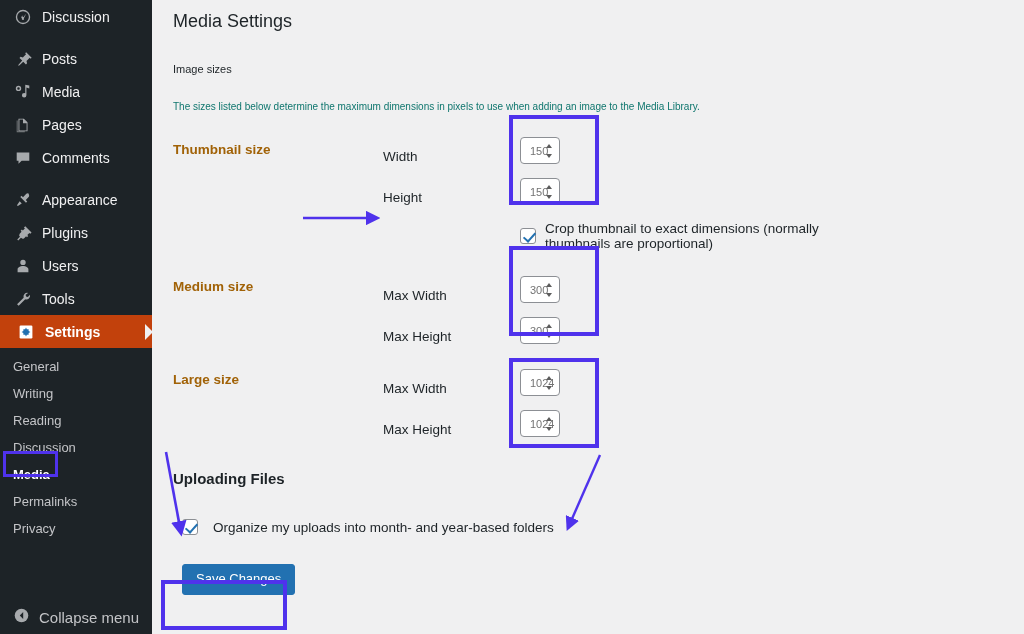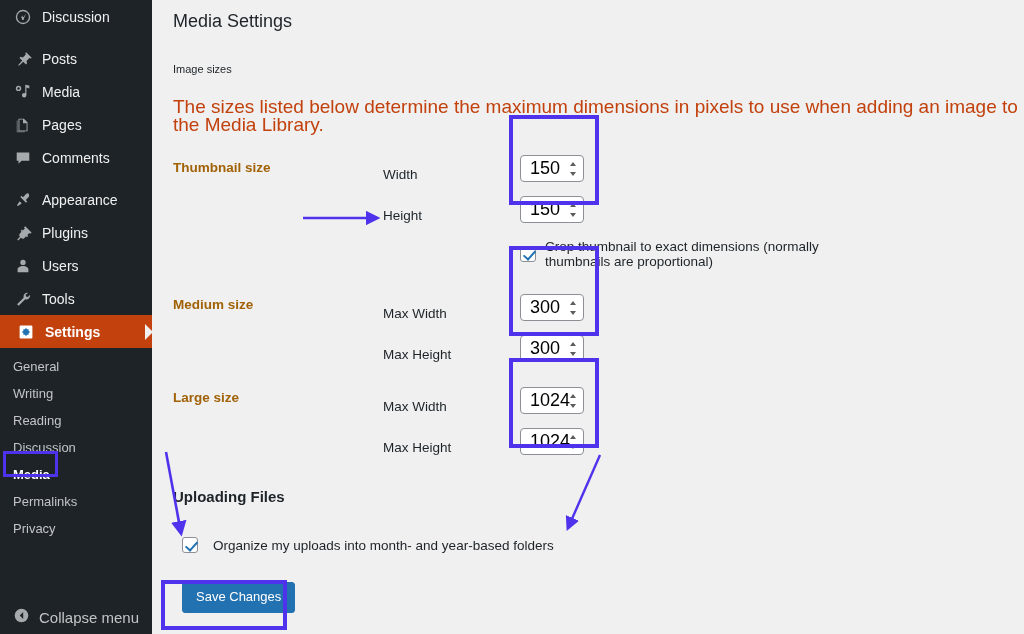--- a/index.html
+++ b/index.html
@@ -113,22 +113,22 @@
   }
   h2.section-title {
     font-size: 11px;
     font-weight: normal;
     color: #1d2327;
     margin: 0;
     padding: 14px 0 0 0;
     line-height: 20px;
   }
   p.section-desc {
-    font-size: 19px;
-    color: #c2410c;
+    font-size: 10px;
+    color: #0f766e;
     margin: 0;
     padding: 19px 0 0 0;
     line-height: 18px;
   }
 
   table.form-table {
     border-collapse: collapse;
     margin-top: 12px;
     width: 700px;
   }
@@ -147,28 +147,28 @@
   }
   .sz-row { display: flex; align-items: flex-end; height: 30px; }
   .sz-label {
     font-size: 13.5px;
     color: #1d2327;
     width: 137px;
     flex: 0 0 137px;
   }
   .numbox {
     position: relative;
-    width: 64px; height: 27px;
+    width: 40px; height: 27px;
     background: #fff;
     border: 1px solid #8c8f94;
     border-radius: 4px;
     display: flex; align-items: center;
     padding-left: 9px;
-    font-size: 18px;
-    color: #000000;
+    font-size: 11px;
+    color: #737373;
   }
   .numbox .spin {
     position: absolute;
     right: 6px; top: 50%;
     margin-top: -7px;
     width: 8px; height: 14px;
     display: flex; flex-direction: column;
     align-items: center; justify-content: space-between;
     color: #6a6a6a;
   }

